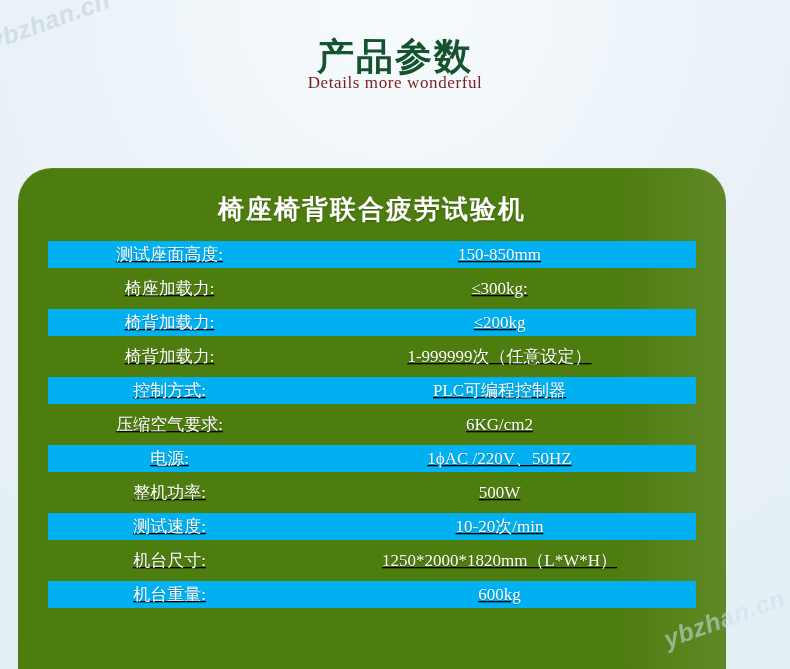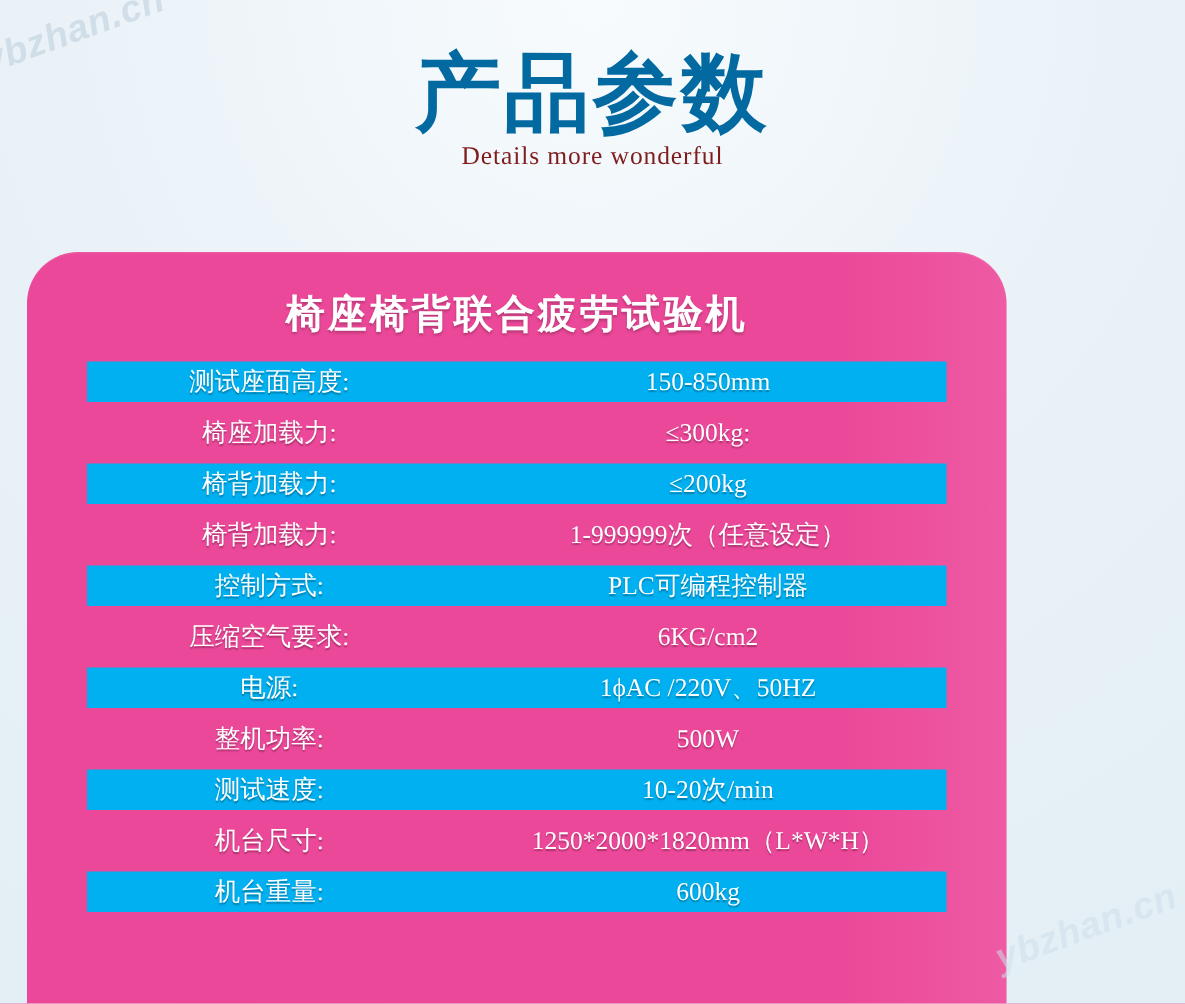--- a/index.html
+++ b/index.html
@@ -53,45 +53,45 @@
   
   .heading {
     position: absolute;
     top: 38px;
     left: 0;
     width: 790px;
     text-align: center;
     z-index: 2;
   }
   .heading-title {
-    font-family: Liberation Mono, monospace;
-    font-size: 57px;
+    font-family: Liberation Serif, serif;
+    font-size: 37px;
     font-weight: bold;
-    color: #0369a1;
+    color: #14532d;
     line-height: 1.05;
     letter-spacing: 2px;
   }
   .heading-sub {
     margin-top: -4px;
     font-family: "Liberation Serif", "DejaVu Serif", serif;
     font-size: 17px;
     color: #7f1d1d;
     letter-spacing: 0.6px;
   }
 
   
   .panel {
     position: absolute;
     left: 18px;
     top: 168px;
-    width: 653px;
+    width: 708px;
     height: 501px;
     border-radius: 34px 34px 0 0;
     background: linear-gradient(100deg, #4e6party 0%, #536e8e 0%, #546f8f 55%, #62809f 100%);
-    background-color: #ec4899;
+    background-color: #4d7c0f;
     box-shadow: inset 0 1px 0 rgba(255,255,255,0.08);
     overflow: hidden;
     z-index: 3;
   }
   .panel::after {
     
     content: "";
     position: absolute;
     right: 0; top: 0; bottom: 0;
     width: 110px;
@@ -110,21 +110,22 @@
     padding-top: 24px;
     padding-bottom: 14px;
     text-shadow: 0 1px 2px rgba(0,0,0,0.25);
     z-index: 2;
   }
 
   
   .spec-table {
     position: relative;
     z-index: 2;
-    padding: 0 40px;
+    padding: 0 30px;
+    text-decoration: underline;
   }
   .spec-row {
     display: flex;
     align-items: center;
     height: 27px;
     margin-bottom: 7px;
     color: #ffffff;
     font-family: "Liberation Serif", "DejaVu Serif", serif;
     font-size: 17px;
     text-shadow: 0 1px 1px rgba(0,0,0,0.30);

